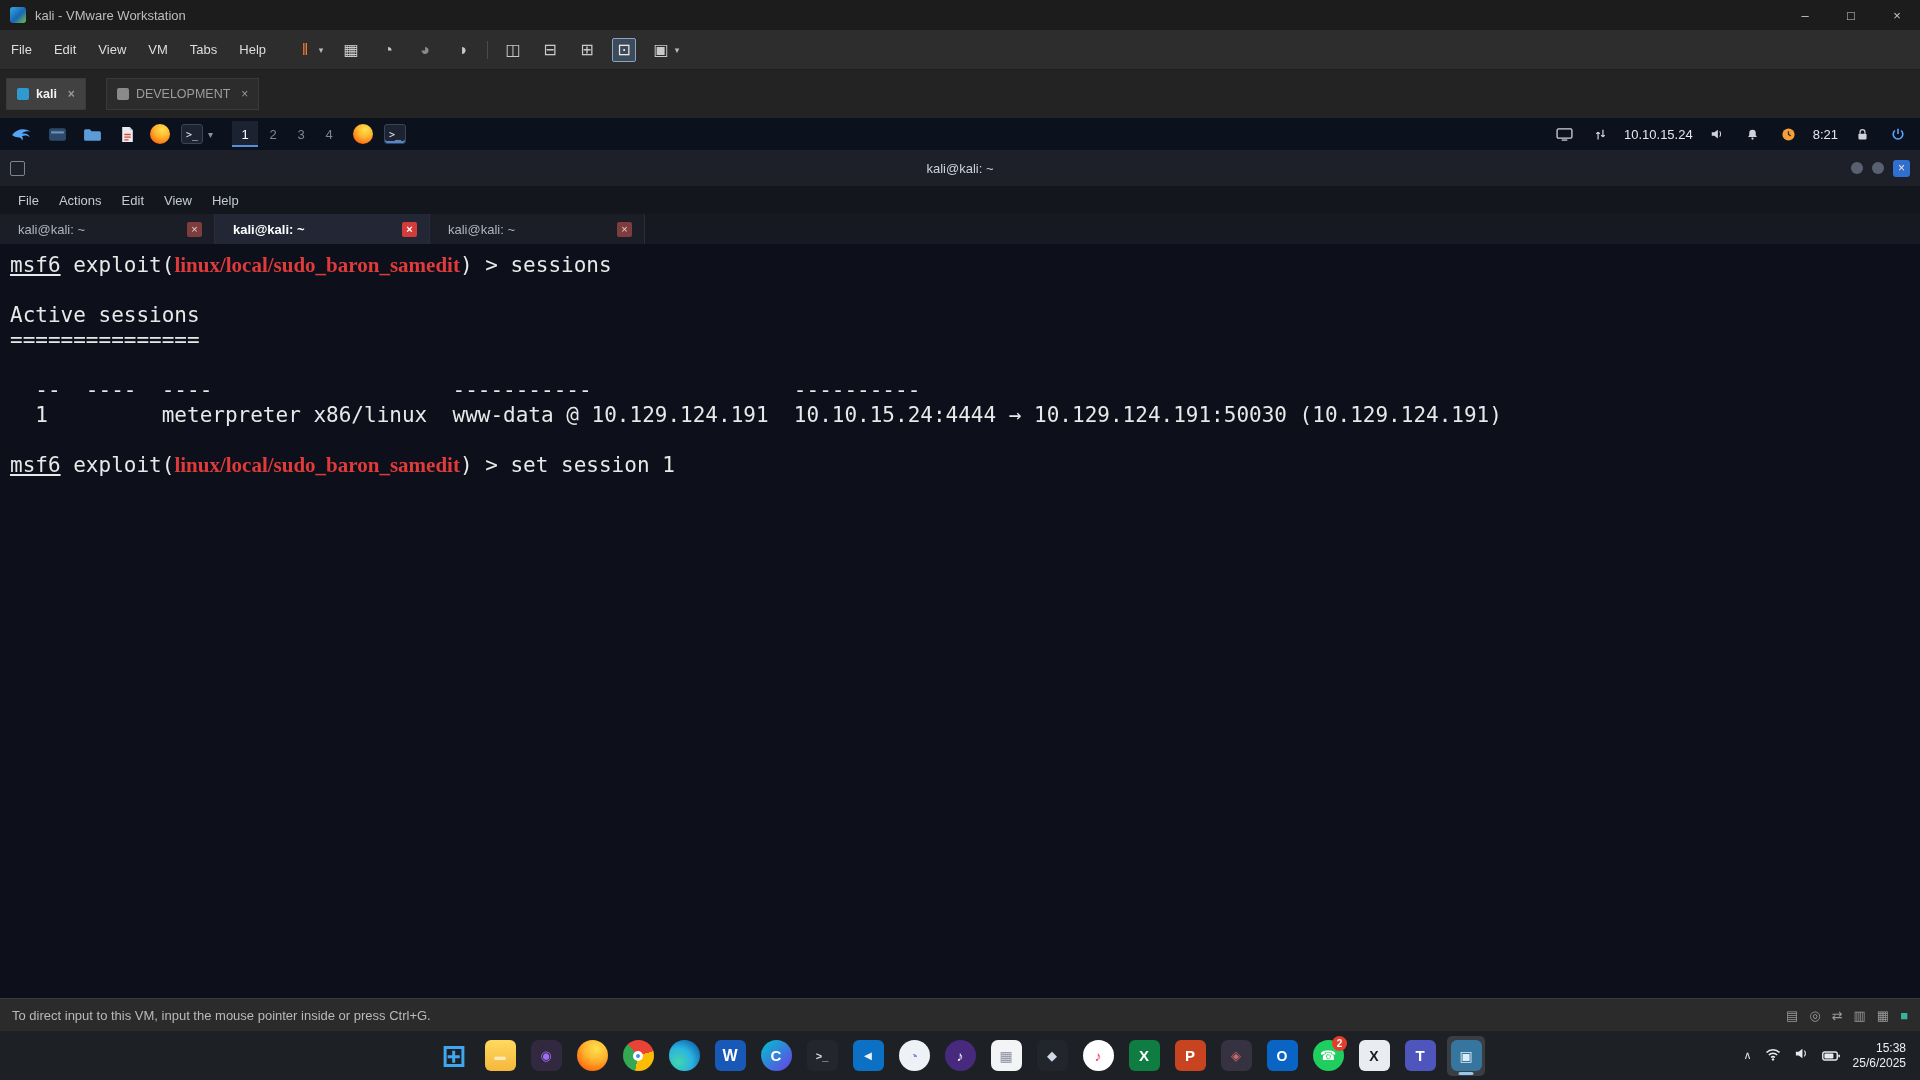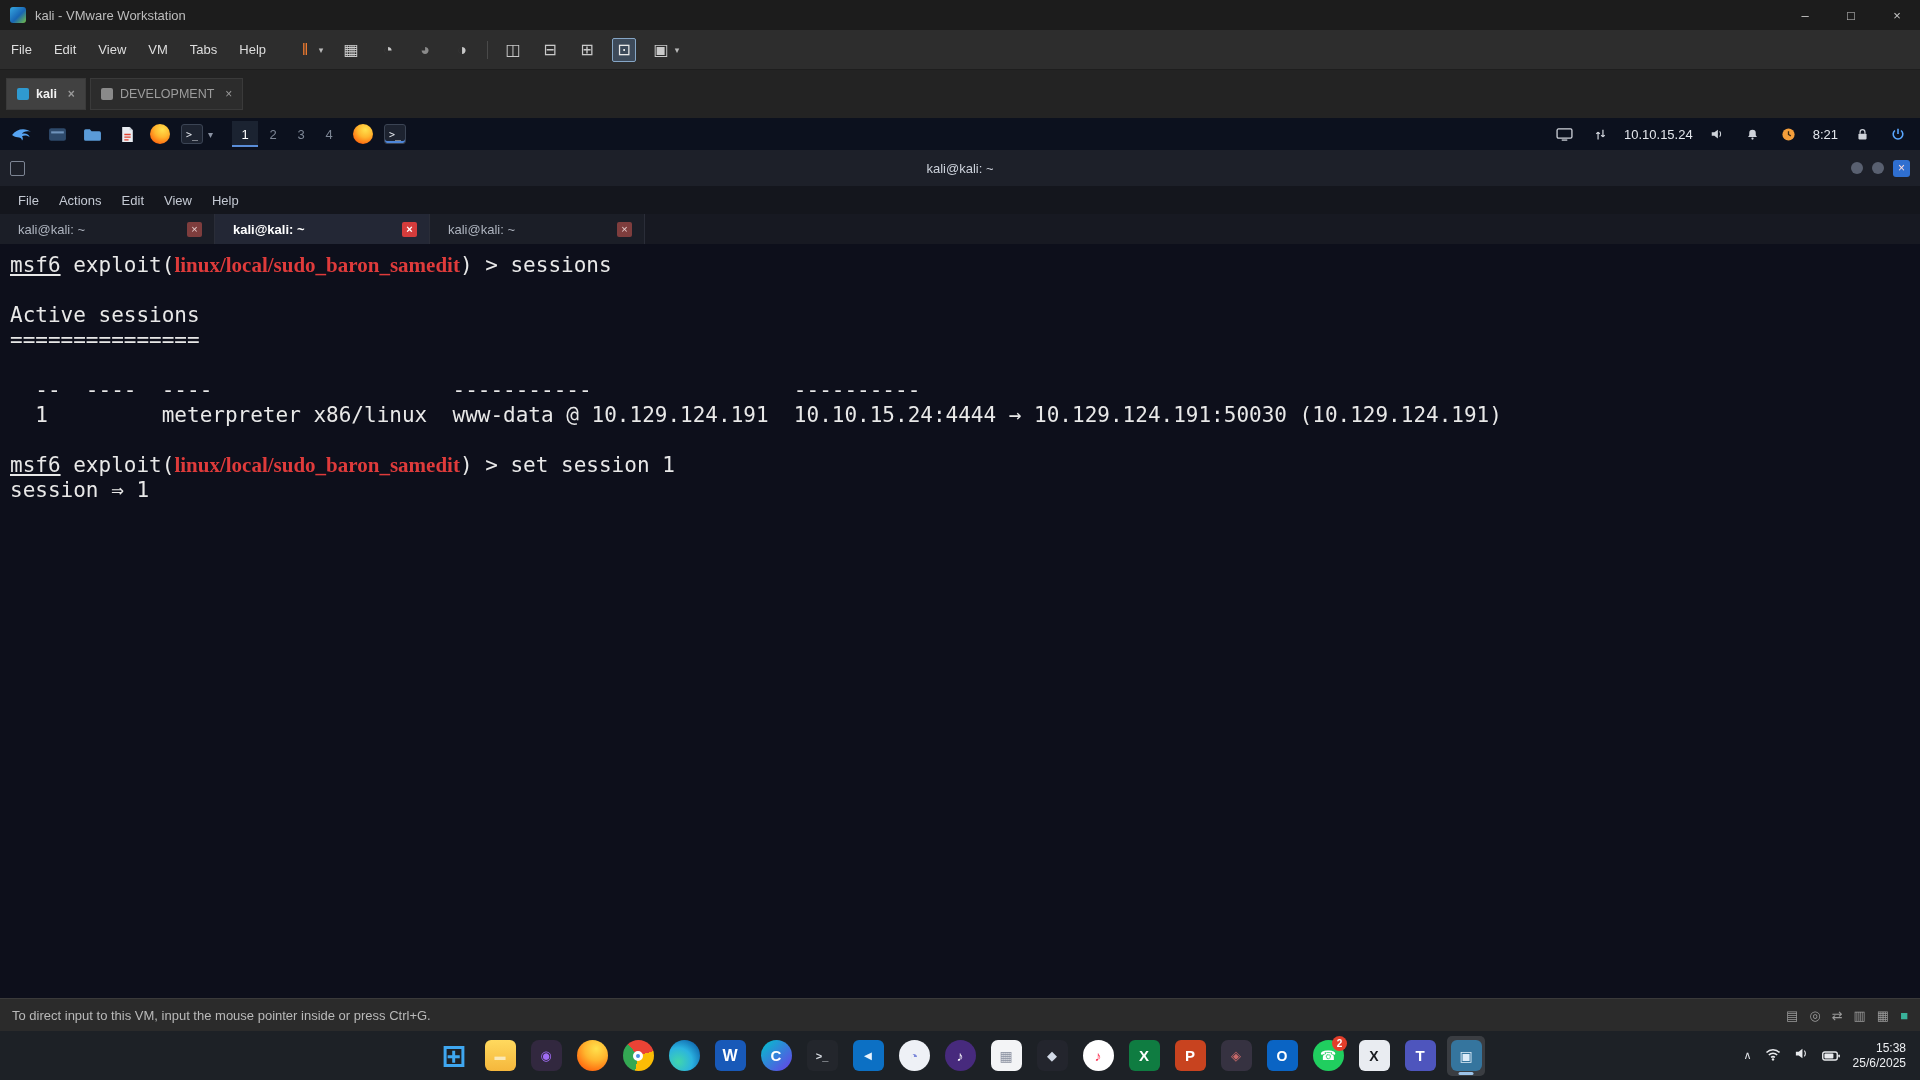--- a/index.html
+++ b/index.html
@@ -23,21 +23,21 @@
   .toolbar { display:flex; align-items:center; margin-left:16px; gap:13px; }
   .tb-icon { width:24px; height:24px; display:flex; align-items:center; justify-content:center;
     font-size:16px; color:#c9c9c9; }
   .tb-icon.small { width:10px; font-size:9px; margin-left:-14px; }
   .tb-icon.sep { width:1px; height:18px; background:#4a4a4a; font-size:0; }
   .tb-icon.boxed { border:1px solid #86a6c6; background:#3d4a5a; border-radius:2px; }
 
   
   .vm-tabbar { position:absolute; top:70px; left:0; right:0; height:48px; background:#232323;
     display:flex; align-items:center; padding-left:6px; }
-  .vm-tabs { display:flex; align-items:center; gap:4px; }
+  .vm-tabs { display:flex; align-items:center; gap:20px; }
   .vm-tab { display:flex; align-items:center; gap:7px; height:32px; padding:0 10px;
     background:#2c2c2c; border:1px solid #3a3a3a; color:#9d9d9d; font-size:12.5px; }
   .vm-tab.active { background:#414141; color:#f2f2f2; font-weight:bold; }
   .tab-ico { width:12px; height:12px; border-radius:2px; background:#6a6a6a; display:inline-block; }
   .vm-tab-close { margin-left:4px; color:#9a9a9a; font-size:12px; }
 
   
   .kali-panel { position:absolute; top:118px; left:0; right:0; height:32px; background:#0c111e;
     display:flex; align-items:center; color:#d8dce4; font-size:13px; padding:0 10px; gap:11px; }
   .kp-item { display:flex; align-items:center; justify-content:center; height:24px; min-width:24px; }
@@ -328,21 +328,20 @@
   <div class="term-content">
     <div class="tline"><span class="msf">msf6</span><span> exploit(</span><span class="mod">linux/local/sudo_baron_samedit</span><span>) &gt; </span><span>sessions</span></div>
     <div class="tline"></div>
     <div class="tline">Active sessions</div>
     <div class="tline">===============</div>
     <div class="tline"></div>
     <div class="tline">  --  ----  ----                   -----------                ----------</div>
     <div class="tline">  1         meterpreter x86/linux  www-data @ 10.129.124.191  10.10.15.24:4444 → 10.129.124.191:50030 (10.129.124.191)</div>
     <div class="tline"></div>
     <div class="tline"><span class="msf">msf6</span><span> exploit(</span><span class="mod">linux/local/sudo_baron_samedit</span><span>) &gt; </span><span>set session 1</span></div>
-    <div class="tline">session ⇒ 1</div>
   </div>
 
   <div class="vm-statusbar">
     <span>To direct input to this VM, input the mouse pointer inside or press Ctrl+G.</span>
     <div class="status-icons">
 
         <span class="st-icon" style="color: rgb(154, 154, 154);">▤</span>
 
         <span class="st-icon" style="color: rgb(154, 154, 154);">◎</span>
 

